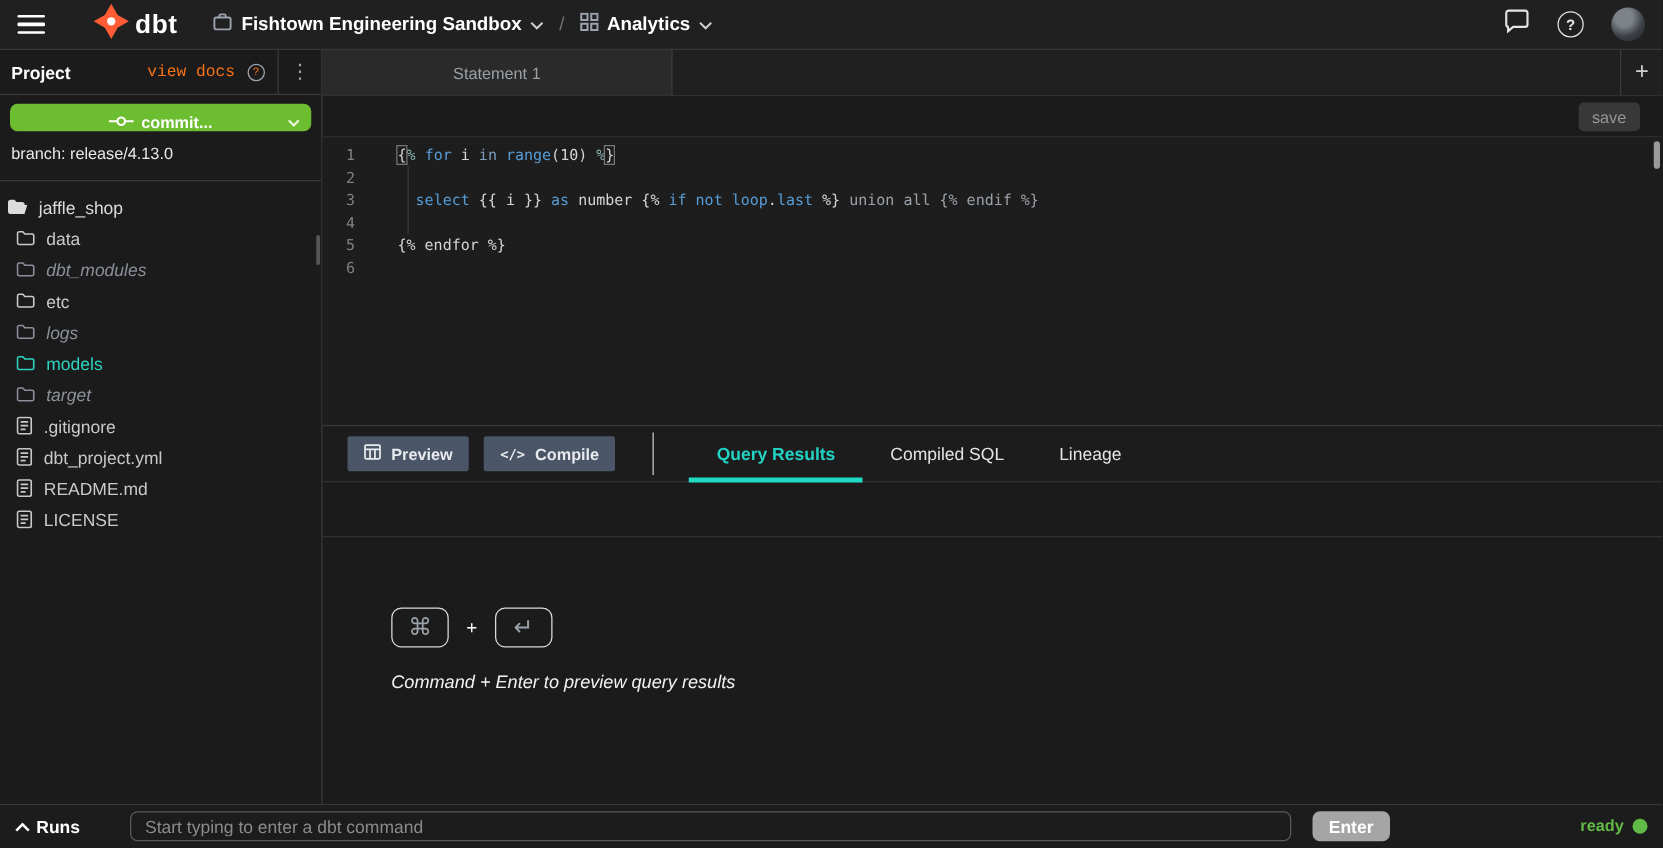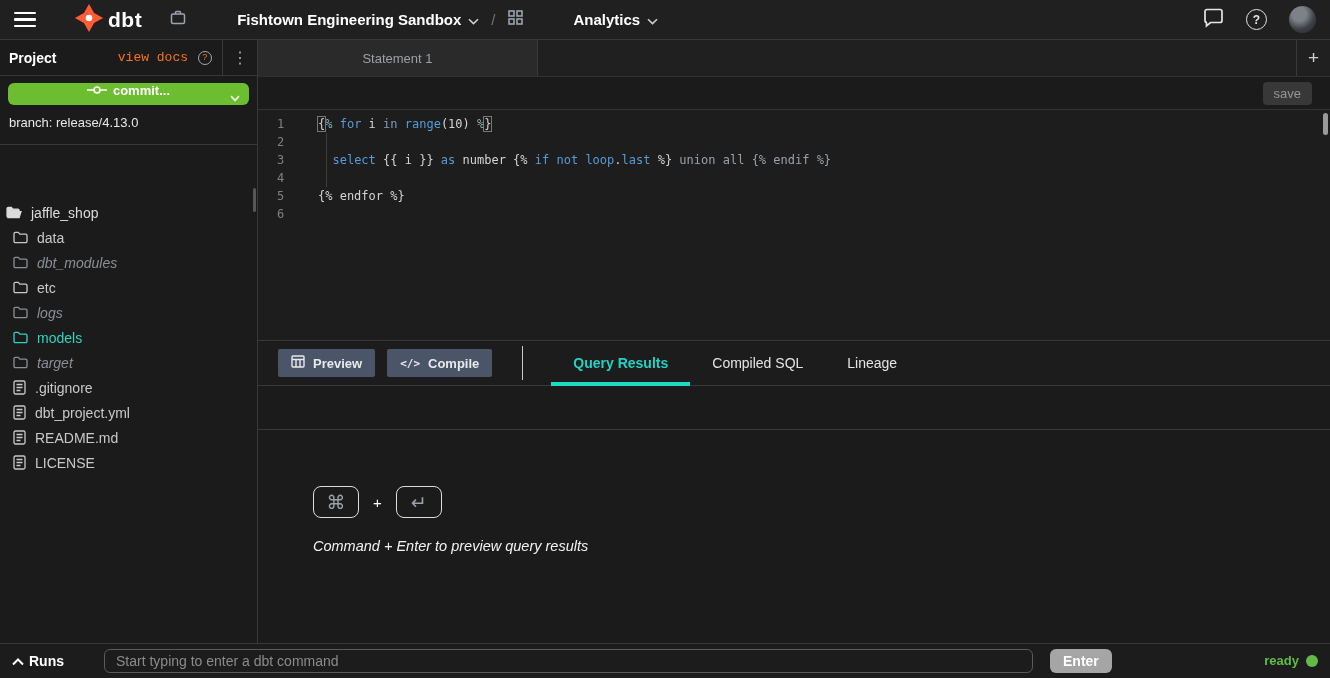--- a/index.html
+++ b/index.html
@@ -7,21 +7,21 @@
   body { background:#1c1c1c; font-family:"Liberation Sans",sans-serif; color:#d4d4d4; }
 
   
   .topbar { height:40px; background:#202020; border-bottom:1px solid #383838;
             display:flex; align-items:center; padding:0 14px; }
   .hamburger { width:22px; display:flex; flex-direction:column; gap:4px; cursor:pointer; }
   .hamburger div { height:2.5px; background:#fff; border-radius:1px; }
   .logo { display:flex; align-items:center; gap:4px; margin-left:38px; }
   .logo-text { font-size:21px; font-weight:bold; color:#fff; letter-spacing:0.5px; }
   .crumb { display:flex; align-items:center; gap:7px; margin-left:28px; }
-  .crumb-label { font-size:15px; font-weight:bold; color:#fff;margin-left:44px; }
+  .crumb-label { font-size:15px; font-weight:bold; color:#fff; }
   .slash { color:#6f747b; font-size:15px; margin:0 12px; }
   .icon-gray { color:#9ca3af; }
   .topbar-right { margin-left:auto; display:flex; align-items:center; gap:22px; }
   .help-circle { width:21px; height:21px; border:1.8px solid #e5e5e5; border-radius:50%;
                  display:flex; align-items:center; justify-content:center;
                  color:#e5e5e5; font-size:12px; font-weight:bold; cursor:pointer; }
   .avatar { width:27px; height:27px; border-radius:50%; cursor:pointer;
             background:radial-gradient(circle at 38% 30%, #7d8289 0 28%, #3c4046 60%, #23262a 100%); }
 
   
@@ -33,28 +33,28 @@
   .sb-header { height:36px; border-bottom:1px solid #383838; display:flex; align-items:center; padding-left:9px;justify-content:center; }
   .sb-title { font-size:14px; font-weight:bold; color:#fff; }
   .viewdocs { margin-left:auto; display:flex; align-items:center; gap:10px; color:#f97316;
               font-size:13px; cursor:pointer;font-family:Liberation Mono, monospace; }
   .mini-help { width:14px; height:14px; border:1.4px solid #a3a7ad; border-radius:50%;
                display:flex; align-items:center; justify-content:center; font-size:9px; }
   .sb-divider { width:1px; height:36px; background:#383838; margin-left:10px; }
   .kebab { width:34px; text-align:center; color:#a3a7ad; font-size:16px; cursor:pointer; line-height:34px; }
   .commit-area { padding:7px 8px 0 8px; height:69px; border-bottom:1px solid #383838; }
   .commit-btn { width:100%; height:22px; background:#6cbd2f; border:none; border-radius:6px;
-                color:#fff; font-weight:bold; font-size:13px; display:flex; align-items:flex-start;
+                color:#fff; font-weight:bold; font-size:13px; display:flex; align-items:flex-end;
                 justify-content:center; gap:6px; cursor:pointer; position:relative; font-family:inherit; }
   .commit-btn .chev { position:absolute; right:9px; top:7px; }
   .branch-line { padding:10px 0 0 1px; font-size:13px; color:#e8e8e8; }
   .tree { padding-top:8px; flex:1; font-size:14px; }
   .tree-row { height:25px; display:flex; align-items:center; gap:9px; padding-left:13px;
               color:#c9c9c9; cursor:pointer; }
-  .tree-row.root { padding-left:6px; color:#dcdcdc;margin-top:47px; }
+  .tree-row.root { padding-left:6px; color:#dcdcdc; }
   .tree-row.italic { font-style:italic; color:#8a8f98; }
   .tree-row.active { color:#2dd4bf; }
   .tree-row svg { flex:0 0 auto; }
   .sb-scroll { position:absolute; right:1px; top:148px; width:3px; height:24px; background:#565656; border-radius:2px; }
 
   
   .main { flex:1; display:flex; flex-direction:column; min-width:0; }
   .tabbar { height:37px; background:#202020; display:flex; border-bottom:1px solid #303030; }
   .tab { width:280px; background:#2a2a2a; border-right:1px solid #3a3a3a;
          display:flex; align-items:center; justify-content:center;

